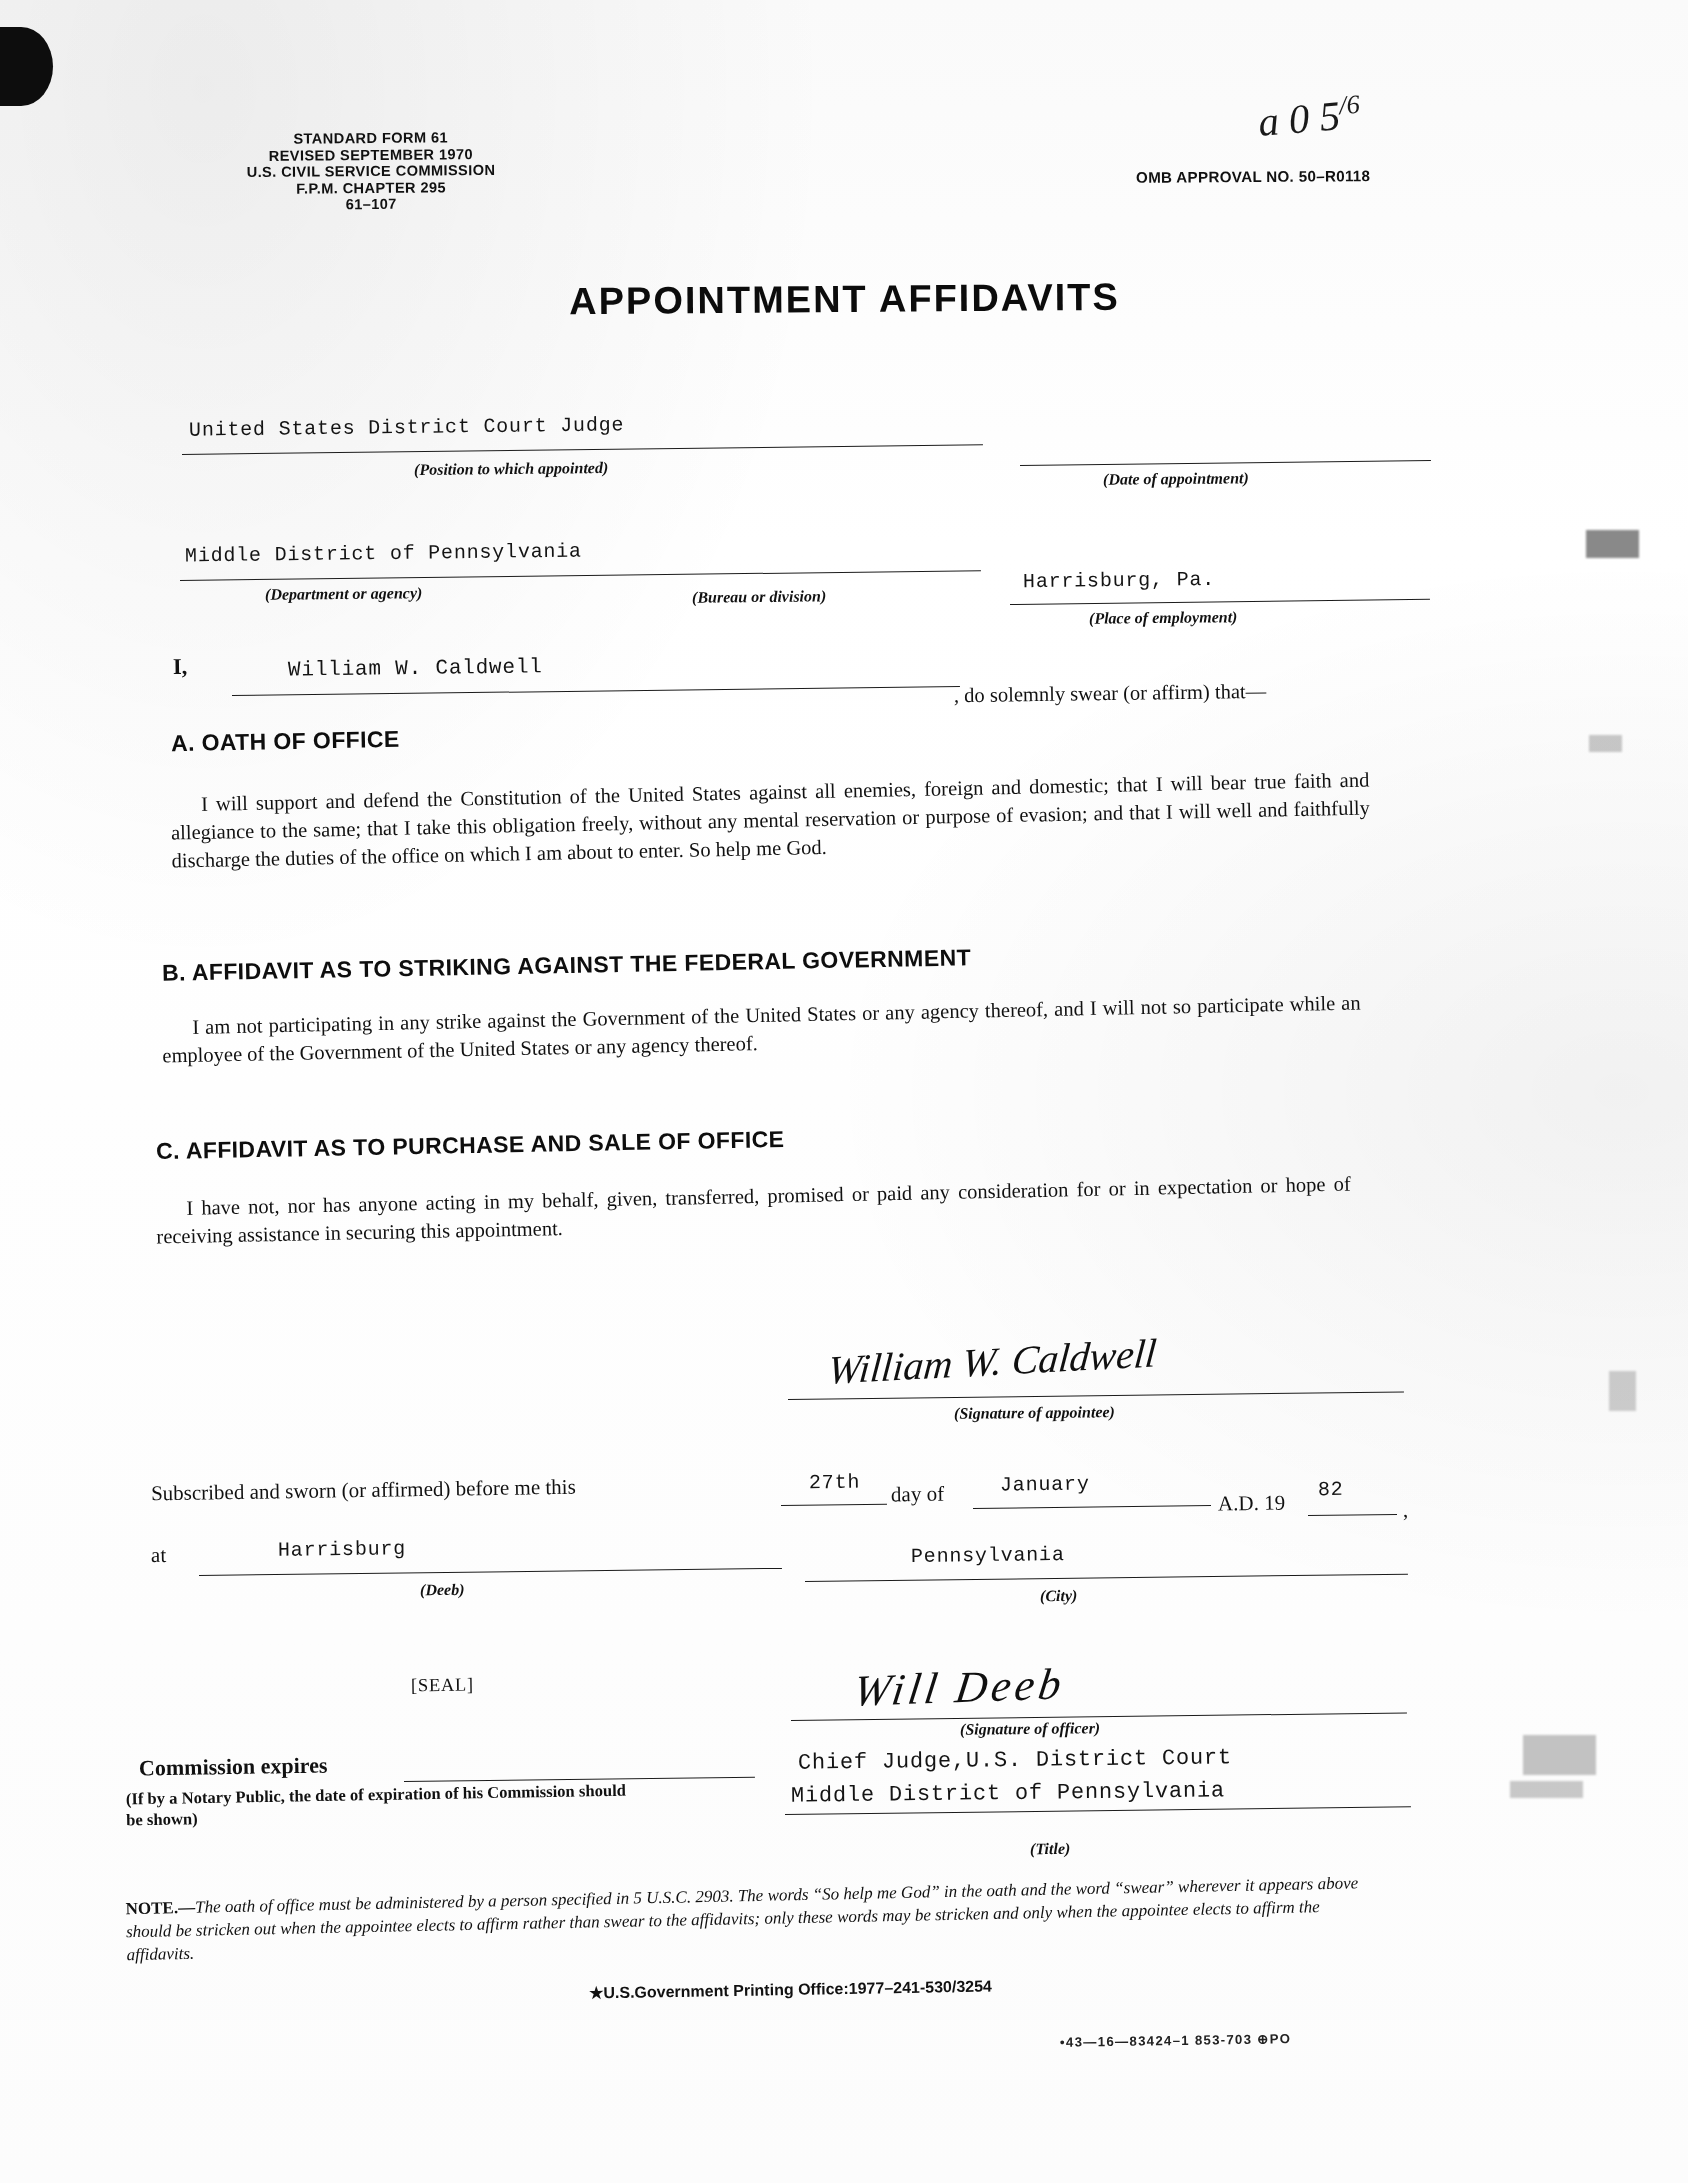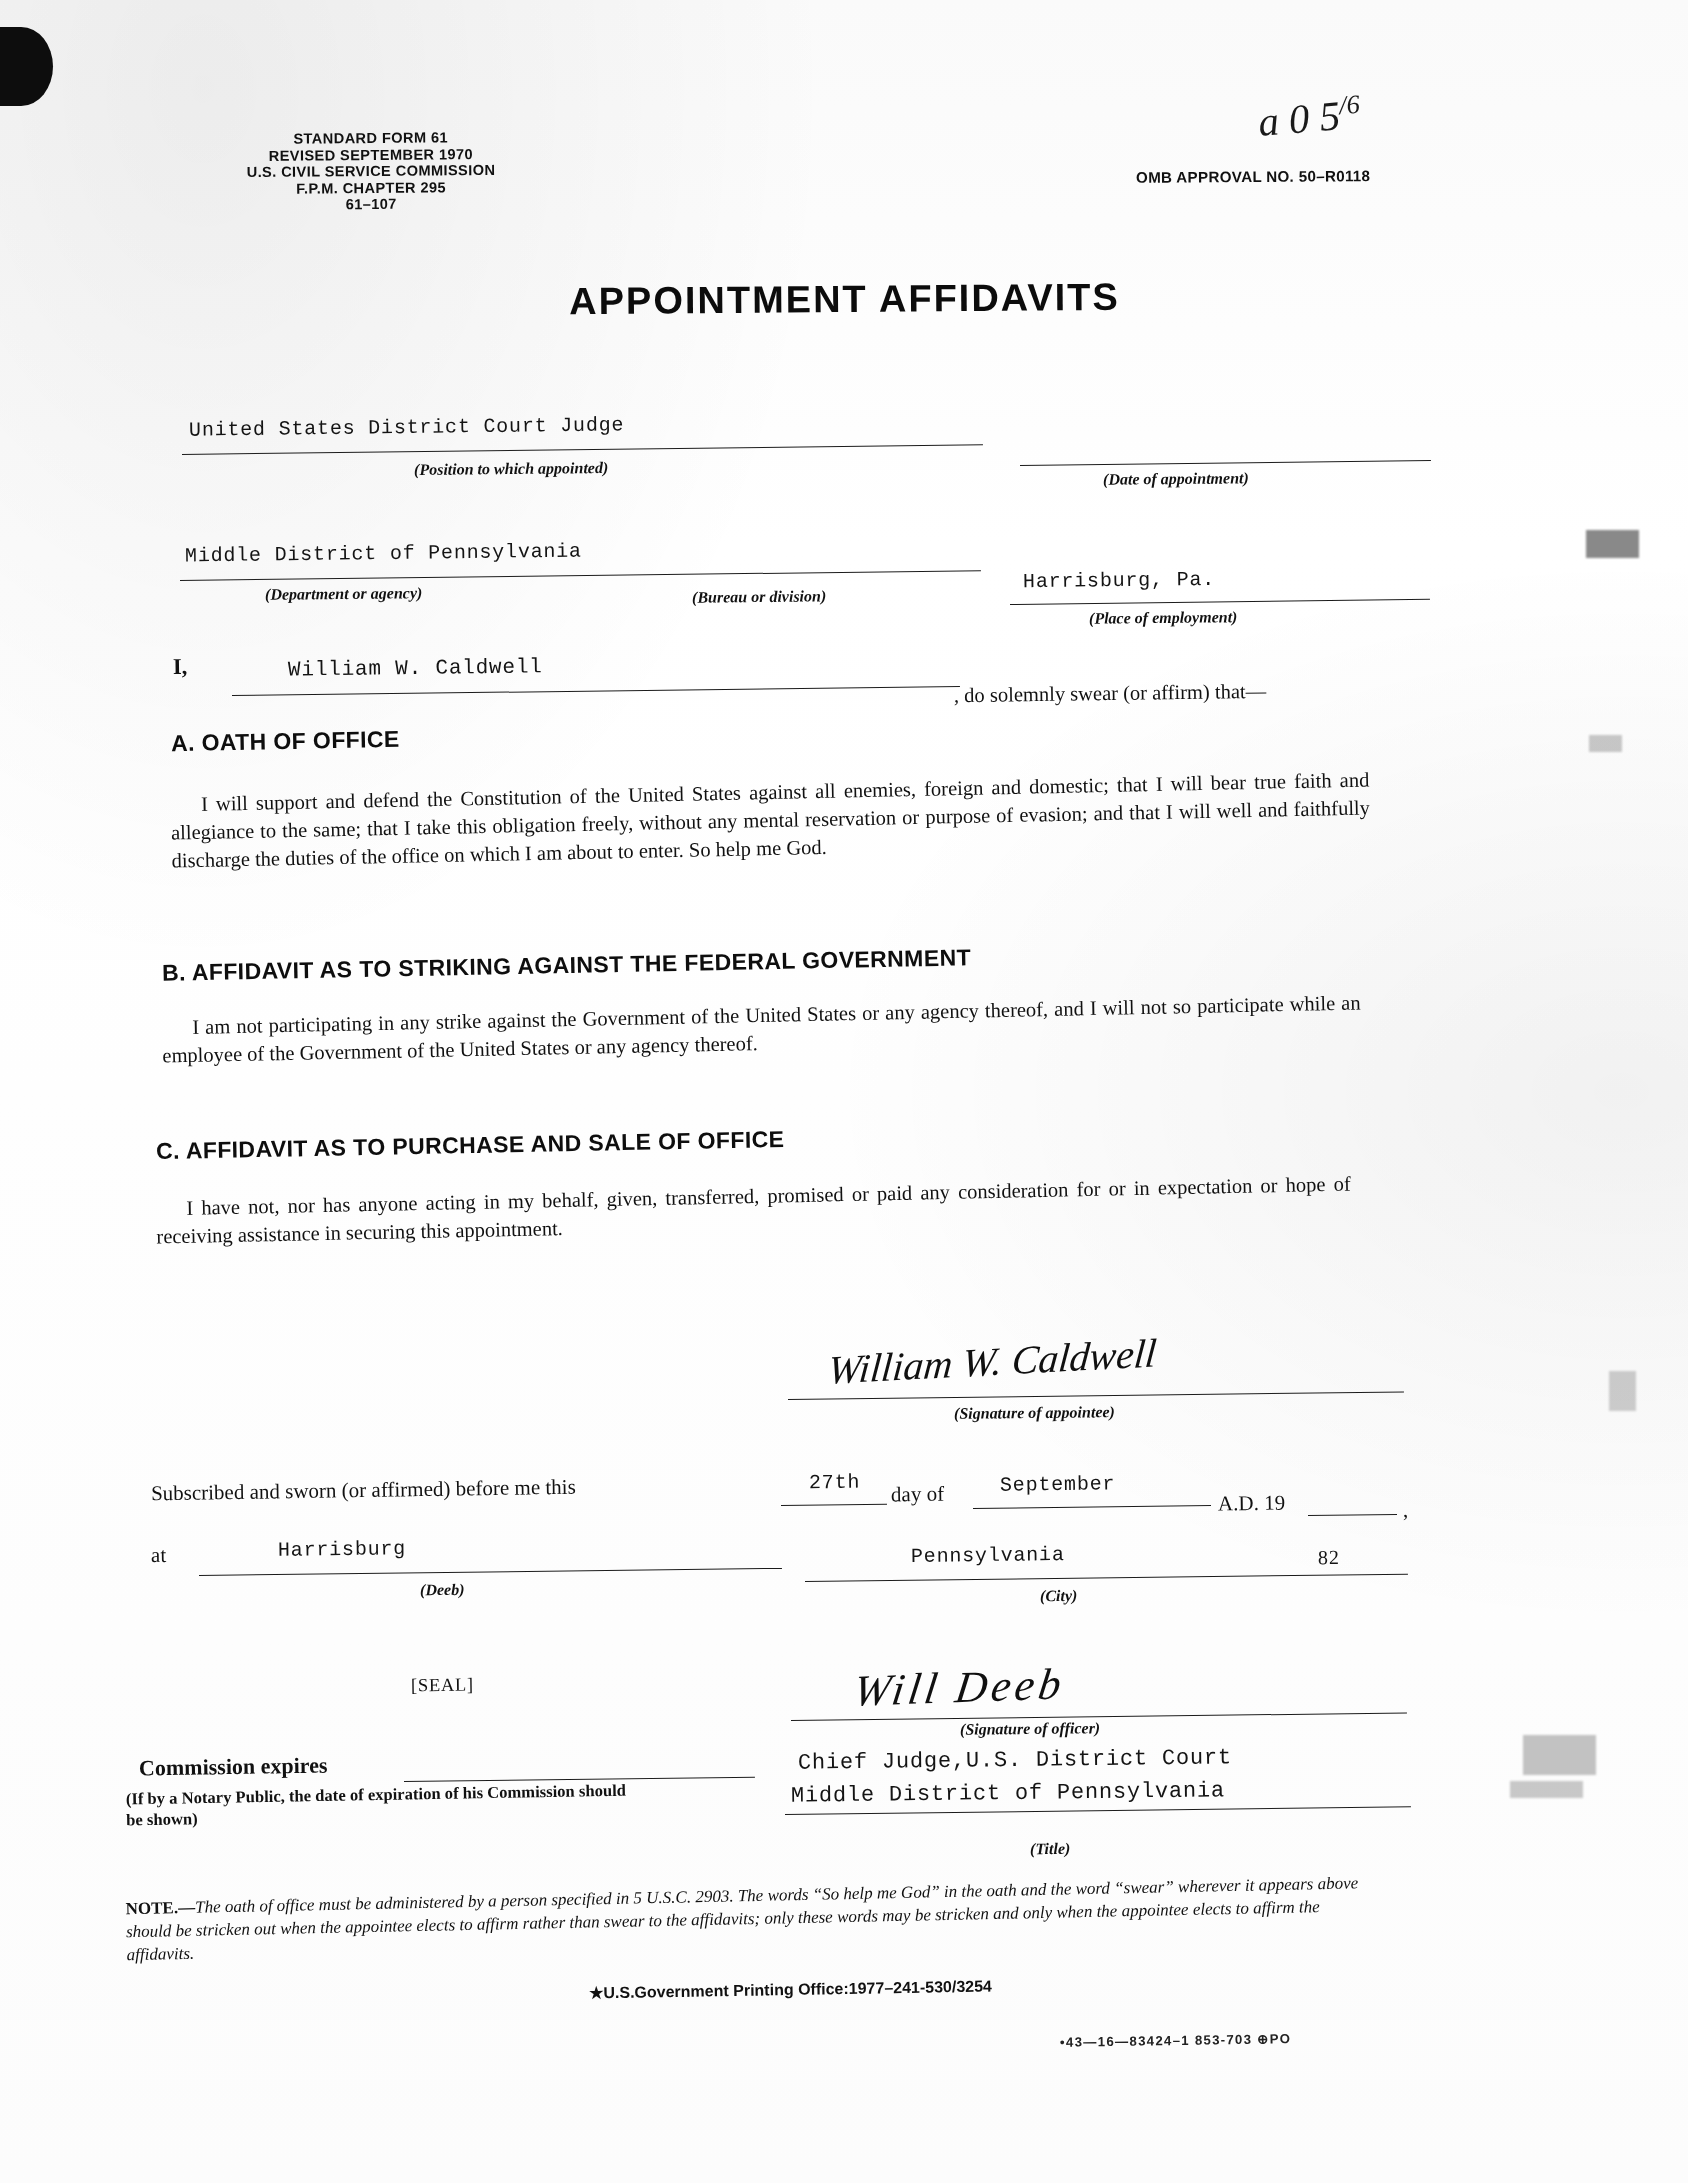--- a/index.html
+++ b/index.html
@@ -314,24 +314,24 @@
   </div>
 
   <div class="sig-appointee">William W. Caldwell</div>
   <div class="rule" style="left:788px; top:1399px; width:616px;"></div>
   <div class="caption" style="left:954px; top:1404px;">(Signature of appointee)</div>
 
   <div class="subscribed" style="left:151px; top:1478px;">Subscribed and sworn (or affirmed) before me this</div>
   <div class="typed" style="left:809px; top:1471px;">27th</div>
   <div class="rule" style="left:781px; top:1505px; width:106px;"></div>
   <div class="subscribed" style="left:891px; top:1482px;">day of</div>
-  <div class="typed" style="left:1000px; top:1473px;">September</div>
+  <div class="typed" style="left:1000px; top:1473px;">January</div>
   <div class="rule" style="left:973px; top:1508px; width:238px;"></div>
   <div class="subscribed" style="left:1218px; top:1491px;">A.D. 19</div>
-  <div class="typed" style="left:1318px; top:1546px;font-family:Liberation Serif, serif;">82</div>
+  <div class="typed" style="left:1318px; top:1478px;">82</div>
   <div class="rule" style="left:1308px; top:1515px; width:89px;"></div>
   <div class="subscribed" style="left:1403px; top:1498px;">,</div>
 
   <div class="subscribed" style="left:151px; top:1543px;">at</div>
   <div class="typed" style="left:278px; top:1538px;">Harrisburg</div>
   <div class="rule" style="left:199px; top:1575px; width:583px;"></div>
   <div class="caption" style="left:420px; top:1581px;">(Deeb)</div>
 
   <div class="typed" style="left:911px; top:1544px;">Pennsylvania</div>
   <div class="rule" style="left:805px; top:1581px; width:603px;"></div>

